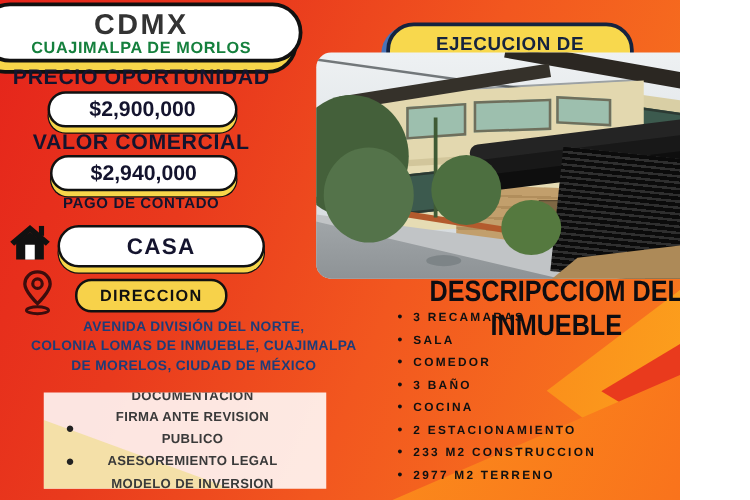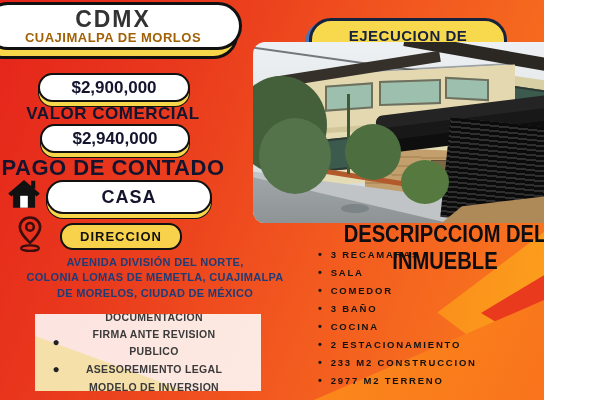--- a/index.html
+++ b/index.html
@@ -17,33 +17,33 @@
     background:linear-gradient(115deg,#fb8c1b,#f9731c);
     clip-path:polygon(100% 0,100% 100%,0 100%);}
   
   .cdmx-badge{position:absolute;left:-16px;top:2px;width:252px;height:42px;}
   .cdmx-shadow{position:absolute;left:-4px;top:9px;width:100%;height:100%;
     background:#f7d64a;border:3px solid #111;border-radius:24px;}
   .cdmx-main{position:absolute;left:0;top:0;width:100%;height:100%;
     background:#fff;border:3px solid #111;border-radius:24px;
     display:flex;flex-direction:column;align-items:center;justify-content:center;line-height:1;}
   .cdmx-line1{font-size:23px;font-weight:bold;color:#333;letter-spacing:2px;}
-  .cdmx-line2{font-size:13px;font-weight:bold;color:#a16207;letter-spacing:.5px;}
+  .cdmx-line2{font-size:13px;font-weight:bold;color:#15803d;letter-spacing:.5px;}
   
   .status-badge{position:absolute;left:309px;top:18px;width:192px;height:44px;
     background:#f8d84d;border:3px solid #15233f;border-radius:22px;
     box-shadow:-4px 3px 0 0 #4a74b8;
     display:flex;flex-direction:column;align-items:center;justify-content:flex-end;line-height:1.3;}
   .status-badge span{font-size:15px;font-weight:800;color:#15233f;letter-spacing:.5px;}
   
   .label{position:absolute;width:226px;text-align:center;font-size:17px;font-weight:800;
     color:#14142e;letter-spacing:.5px;}
   .lbl-precio{left:0;top:52px;}
   .lbl-valor{left:0;top:104px;}
-  .lbl-pago{left:0;top:155px;font-size:22px;}
+  .lbl-pago{left:0;top:155px;font-size:12px;}
   .pill{position:absolute;background:#fff;border:2.5px solid #111;border-radius:18px;
     box-shadow:0 5px 0 -1px #f7d64a,0 5px 0 0 #111;
     display:flex;align-items:center;justify-content:center;
     font-size:17px;font-weight:bold;color:#14142e;}
   .pill-price1{left:38px;top:73px;width:148px;height:25px;text-align:right;}
   .pill-price2{left:40px;top:124px;width:146px;height:25px;}
   .pill-casa{left:46px;top:180px;width:162px;height:30px;font-size:18px;letter-spacing:1px;}
   .icon-house{position:absolute;left:5px;top:176px;width:38px;height:38px;}
   .icon-pin{position:absolute;left:14px;top:215px;width:32px;height:38px;}
   .pill-direccion{position:absolute;left:60px;top:223px;width:118px;height:23px;
@@ -158,20 +158,21 @@
 
     <div class="ph blob" style="left:-18px;top:34px;width:92px;height:98px;background:#44603a;position:absolute;"></div>
     <div class="ph blob" style="left:6px;top:76px;width:72px;height:76px;background:#54734a;position:absolute;"></div>
     <div class="ph pole"></div>
     <div class="ph blob" style="left:92px;top:82px;width:56px;height:56px;background:#4d6f40;position:absolute;"></div>
     <div class="ph blob" style="left:148px;top:118px;width:48px;height:44px;background:#55793f;position:absolute;"></div>
     <div class="ph blob" style="right:-10px;bottom:-10px;width:58px;height:48px;background:#5d8038;position:absolute;"></div>
     <div class="ph blob" style="right:2px;bottom:18px;width:22px;height:18px;background:#8fb14f;position:absolute;"></div>
   </div>
 
+  <div class="label lbl-precio">PRECIO OPORTUNIDAD</div>
   <div class="pill pill-price1">$2,900,000</div>
   <div class="label lbl-valor">VALOR COMERCIAL</div>
   <div class="pill pill-price2">$2,940,000</div>
   <div class="label lbl-pago">PAGO DE CONTADO</div>
 
   <svg class="icon-house" viewBox="0 0 24 24">
     <rect x="16.5" y="3" width="2.6" height="5" fill="#111"></rect>
     <path d="M2 11 L12 2.5 L22 11 L20 13 L12 6.2 L4 13 Z" fill="#111"></path>
     <path d="M5 11.5 L12 6 L19 11.5 L19 20 L5 20 Z" fill="#111"></path>
     <rect x="9.6" y="12.5" width="4.8" height="7.5" fill="#fff"></rect>
@@ -180,21 +181,21 @@
 
   <svg class="icon-pin" viewBox="0 0 24 30">
     <path d="M12 2 C7.2 2 4 5.6 4 9.6 C4 14.4 12 22 12 22 C12 22 20 14.4 20 9.6 C20 5.6 16.8 2 12 2 Z" fill="none" stroke="#3c0d0d" stroke-width="2.1"></path>
     <circle cx="12" cy="9.4" r="3" fill="none" stroke="#3c0d0d" stroke-width="2"></circle>
     <ellipse cx="12" cy="26.2" rx="7" ry="2.2" fill="none" stroke="#3c0d0d" stroke-width="1.8"></ellipse>
   </svg>
   <div class="pill-direccion">DIRECCION</div>
 
   <div class="address">
     <div>AVENIDA  DIVISIÓN DEL NORTE,</div>
-    <div>COLONIA LOMAS DE MEMETLA, CUAJIMALPA</div>
+    <div>COLONIA LOMAS DE INMUEBLE, CUAJIMALPA</div>
     <div>DE MORELOS, CIUDAD DE MÉXICO</div>
   </div>
 
   <div class="services-box">
     <div class="service-item">
       <span class="dot">●</span>
       <span class="txt">REVISION DE DOCUMENTACION</span>
     </div>
     <div class="service-item">
       <span class="dot">●</span>

